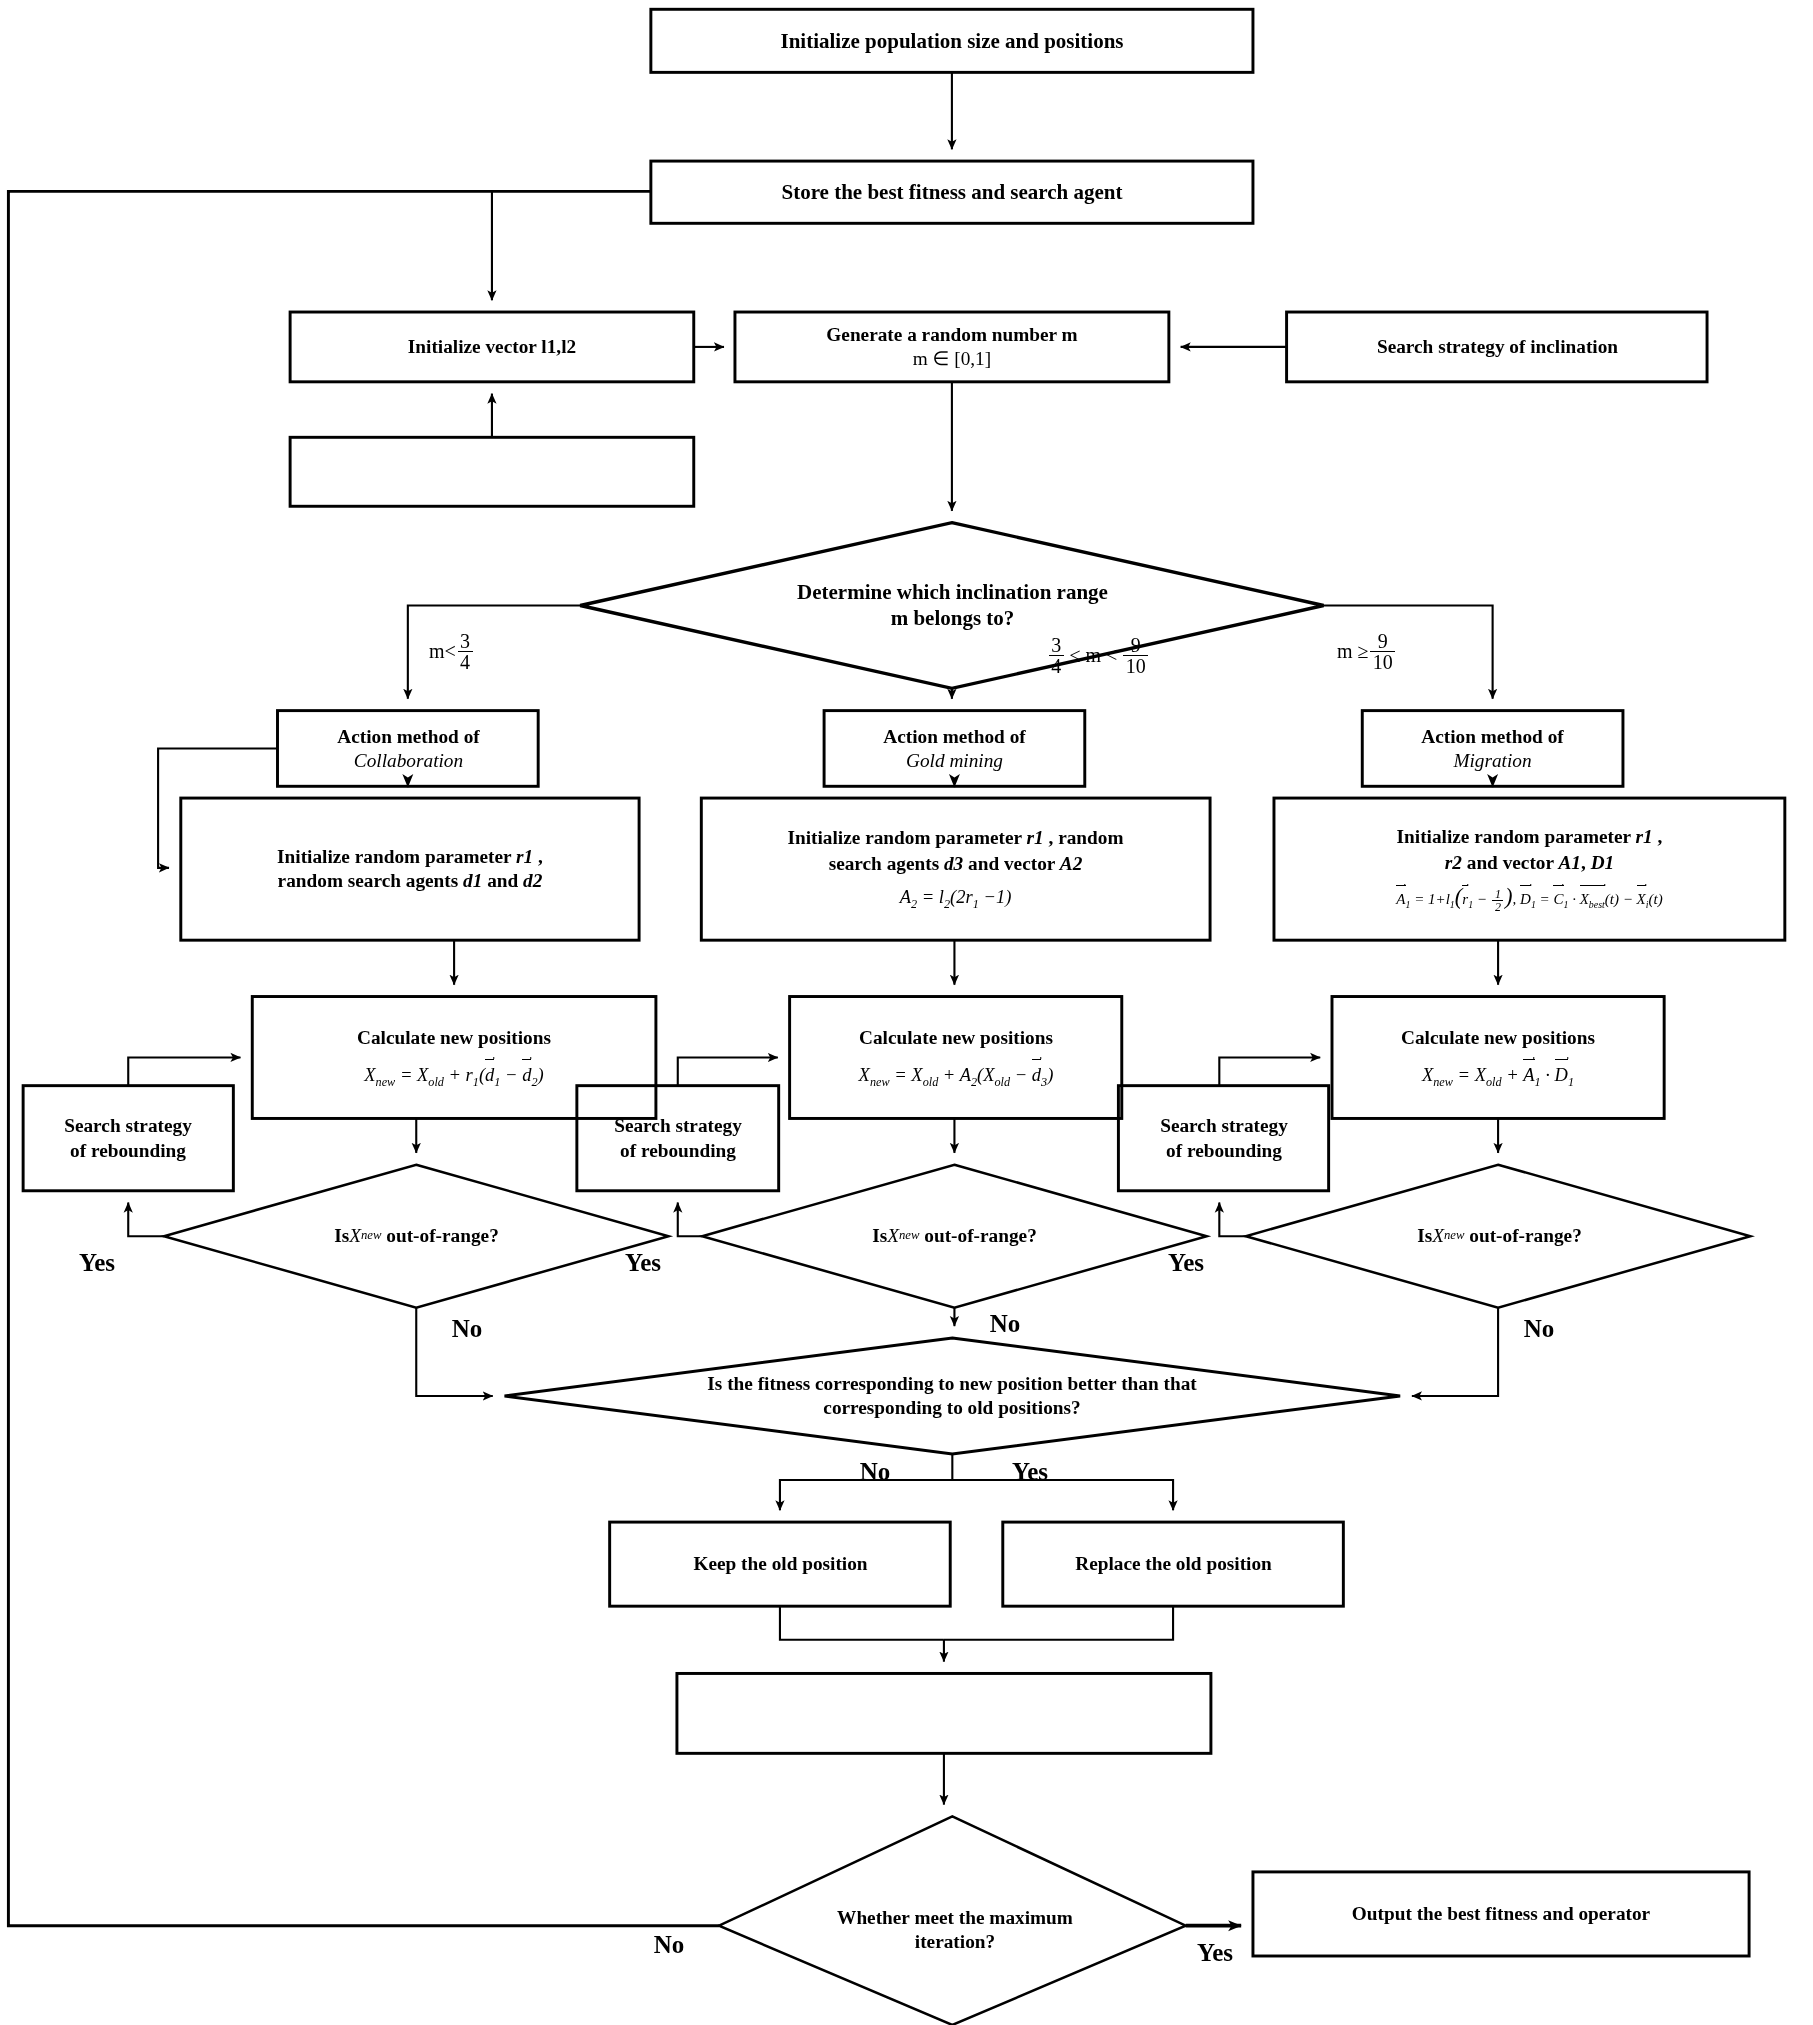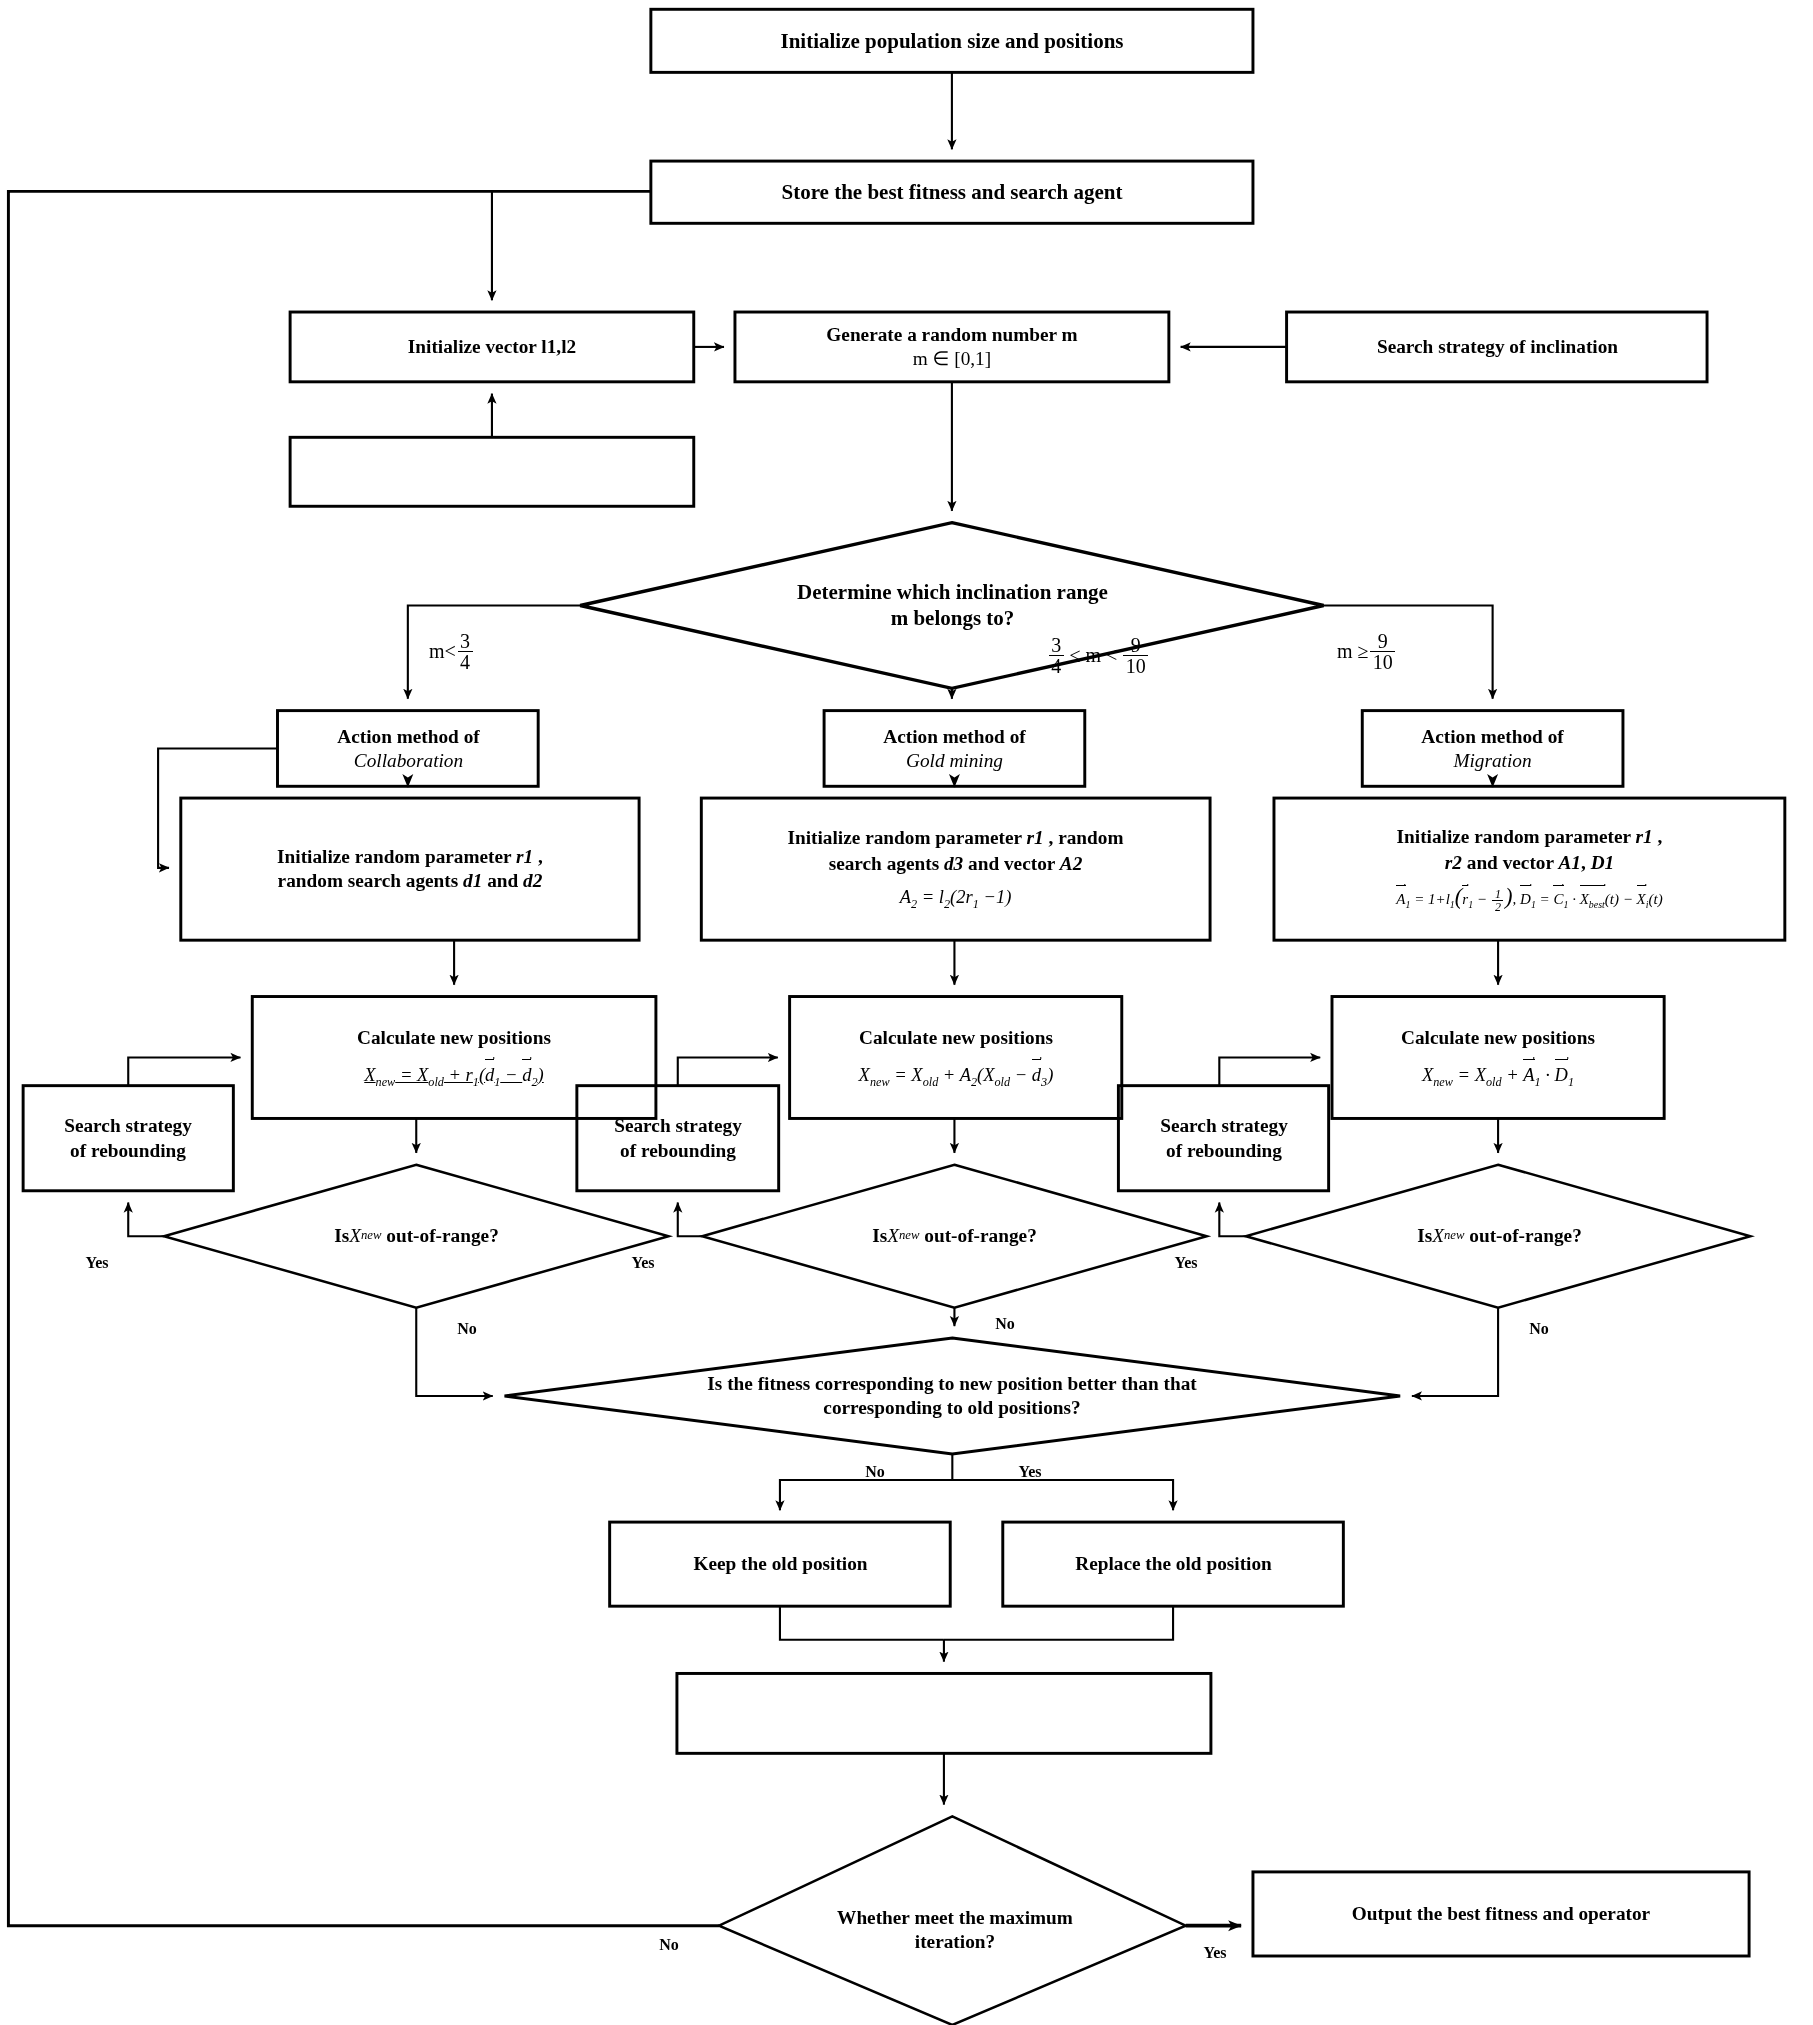--- a/index.html
+++ b/index.html
@@ -8,21 +8,21 @@
   svg{position:absolute;left:0;top:0;width:1813px;height:2025px;}
   .lbl{position:absolute;font-family:"Liberation Serif",serif;color:#000;
        display:flex;align-items:center;justify-content:center;text-align:left;
        line-height:1.25;}
   .bold{font-weight:bold;}
   .ital{font-style:italic;font-weight:normal;}
   .fsz-box{font-size:19.3px;}
   .fsz-big{font-size:21px;}
   .fsz-eq{font-size:18.5px;}
   .fsz-cond{font-size:20px;}
-  .fsz-yn{font-size:16px;font-weight:bold;}
+  .fsz-yn{font-size:25px;font-weight:bold;}
   .frac{display:inline-flex;flex-direction:column;align-items:center;
         vertical-align:middle;line-height:1.0;margin:0 1.7px;}
   .frac .num{padding:0 2.5px;}
   .frac .den{border-top:1.3px solid #000;padding:0 2.5px;}
   .vec{position:relative;display:inline-block;}
   .vec::after{content:"";position:absolute;left:0;right:0;top:-0.30em;
               height:0;border-top:0.8px solid #000;}
   .vec::before{content:"";position:absolute;right:-0.8px;top:-0.38em;
                border-left:2.5px solid #000;border-top:1.7px solid transparent;
                border-bottom:1.7px solid transparent;}
@@ -236,21 +236,21 @@
     <span class="frac" style="font-size:0.8em;">
           <span class="num">1</span>
           <span class="den">2</span>
         </span><span style="font-size:1.5em;">)</span>,
     <span class="vec">D</span><sub>1</sub> = <span class="vec">C</span><sub>1</sub> · <span class="vec">X<sub>best</sub></span>(t) − <span class="vec">X</span><sub>i</sub>(t)
   </span>
 </div>
 
 <div class="lbl" style="left:252px;top:997px;width:404px;height:122px;flex-direction:column;">
   <span class="bold fsz-box">Calculate new positions</span>
-  <span class="fsz-eq eqline" style="margin-top:14.3px;font-style:italic;text-decoration:underline;">
+  <span class="fsz-eq eqline" style="margin-top:14.3px;font-style:italic;">
     X<sub>new</sub> = X<sub>old</sub> + r<sub>1</sub>(<span class="vec">d</span><sub>1</sub> − <span class="vec">d</span><sub>2</sub>)
   </span>
 </div>
 
 <div class="lbl" style="left:790px;top:997px;width:332px;height:122px;flex-direction:column;">
   <span class="bold fsz-box">Calculate new positions</span>
   <span class="fsz-eq eqline" style="margin-top:14.3px;font-style:italic;">
     X<sub>new</sub> = X<sub>old</sub> + A<sub>2</sub>(X<sub>old</sub> − <span class="vec">d</span><sub>3</sub>)
   </span>
 </div>

